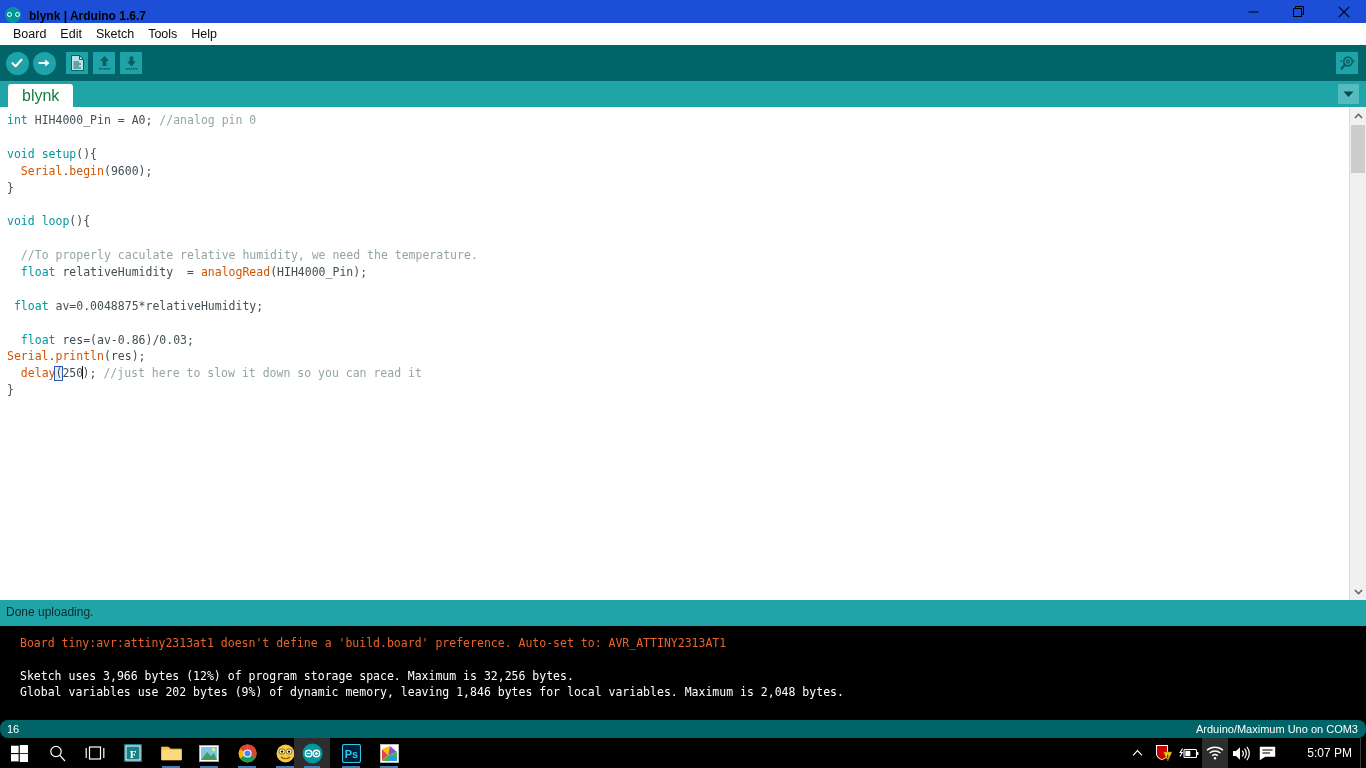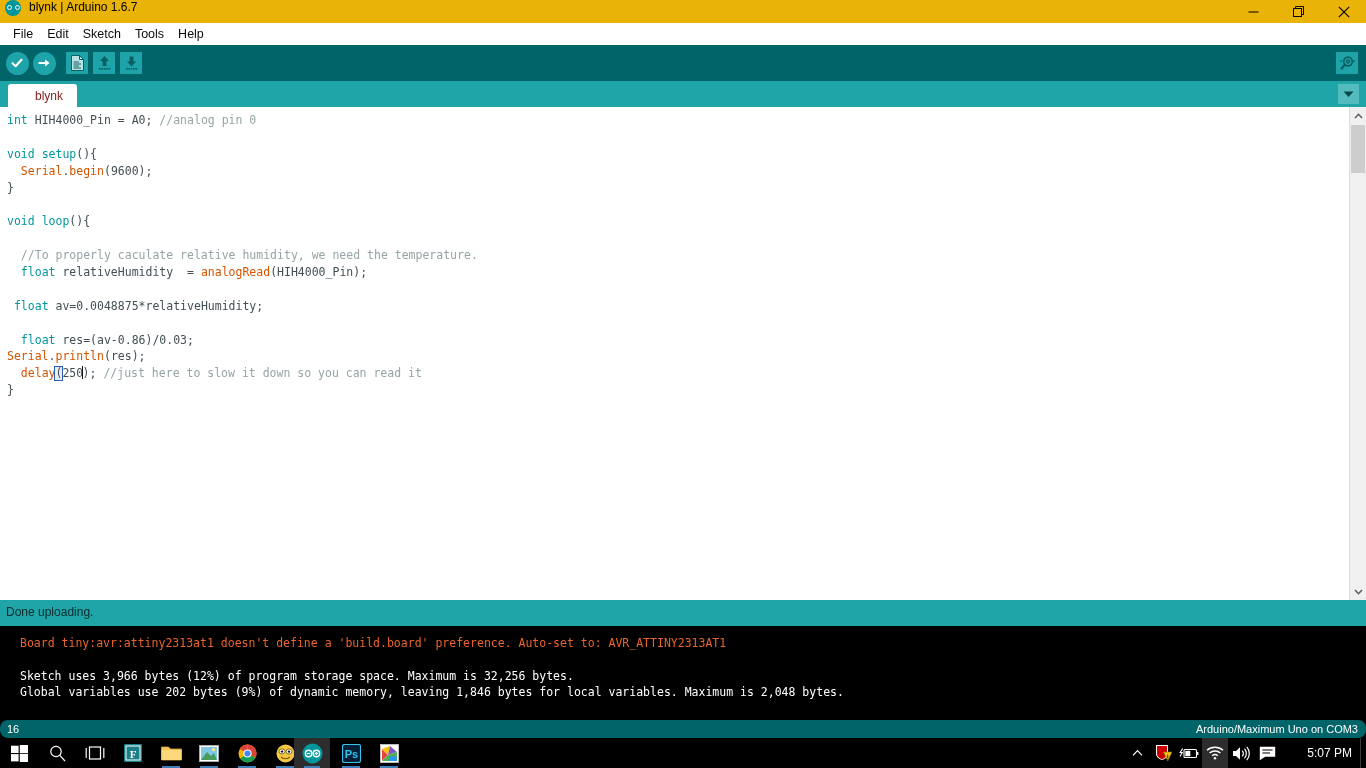--- a/index.html
+++ b/index.html
@@ -16,23 +16,24 @@
     position: relative;
     width: 1366px;
     height: 768px;
   }
 
   
   .titlebar {
     position: absolute;
     left: 0; top: 0;
     width: 1366px; height: 23px;
-    background: #eab308;
+    background: #1d4ed8;
     display: flex;
-    align-items: flex-start;
+    align-items: flex-end;
+    font-weight: bold;
   }
   .tb-logo {
     margin-left: 5px;
     width: 16px; height: 16px;
     border-radius: 50%;
     background: #00979C;
     position: relative;
     display: block;
   }
   .tb-logo::before, .tb-logo::after {
@@ -128,23 +129,22 @@
     height: 23px;
     min-width: 50px;
     background: #ffffff;
     border-radius: 3px 3px 0 0;
     display: flex; align-items: center; justify-content: center;
     padding: 0 14px;
     box-sizing: border-box;
     cursor: default;
   }
   .tab-label {
-    font-size: 12px;
-    color: #7f1d1d;
-    margin-left: 13px;
+    font-size: 16px;
+    color: #15803d;
   }
   .tab-menu-btn {
     position: absolute;
     right: 7px; top: 3px;
     width: 21px; height: 20px;
     background: #54BCBE;
     display: flex; align-items: center; justify-content: center;
     cursor: default;
   }
 
@@ -363,21 +363,21 @@
     </div>
     <div class="winctl wc-close">
       <svg width="12" height="12" viewBox="0 0 12 12">
         <line x1="0.8" y1="0.8" x2="11.2" y2="11.2" stroke="#000" stroke-width="1.1"></line>
         <line x1="11.2" y1="0.8" x2="0.8" y2="11.2" stroke="#000" stroke-width="1.1"></line>
       </svg>
     </div>
   </div>
 
   <div class="menubar">
-    <div class="menu-item">File</div>
+    <div class="menu-item">Board</div>
     <div class="menu-item">Edit</div>
     <div class="menu-item">Sketch</div>
     <div class="menu-item">Tools</div>
     <div class="menu-item">Help</div>
   </div>
 
   <div class="toolbar">
 
     <div class="tbtn tbtn-verify">
       <div class="round-btn">

